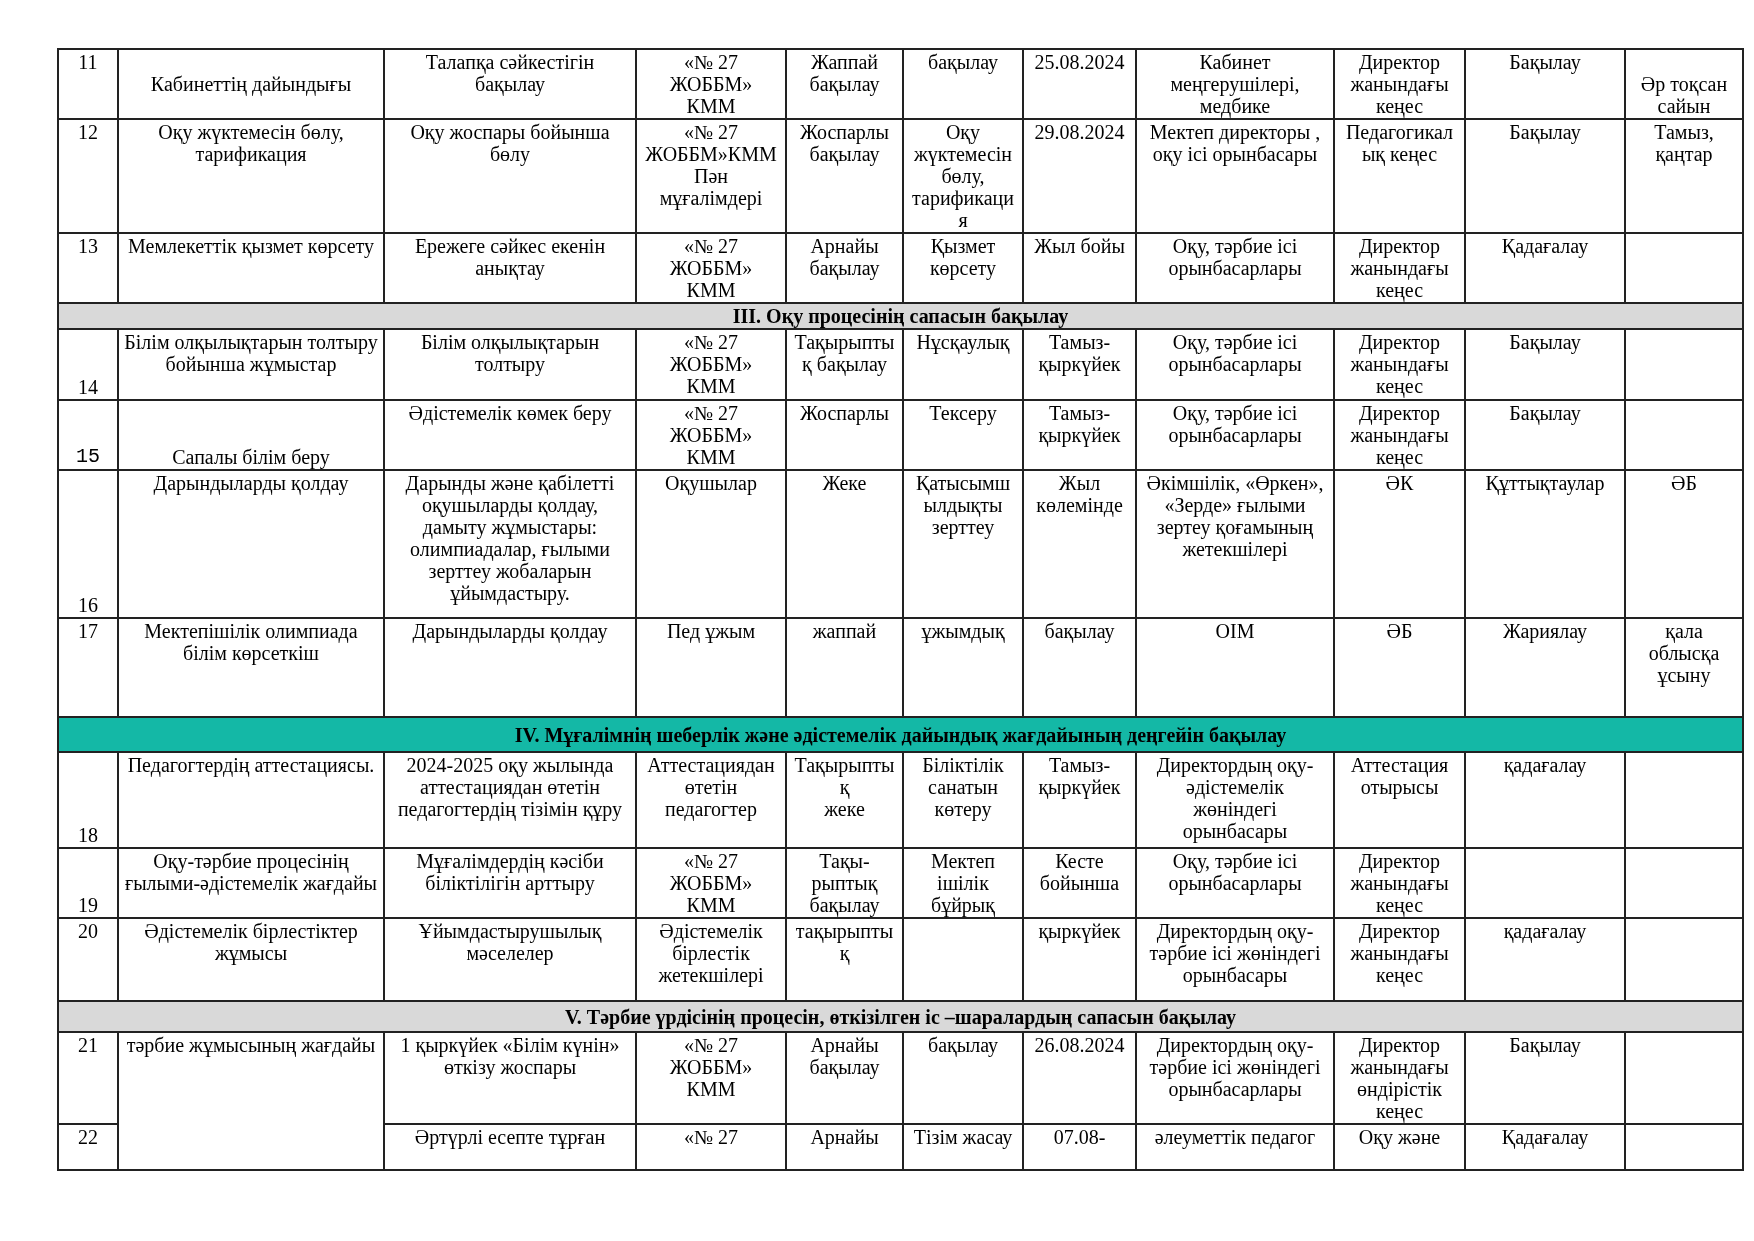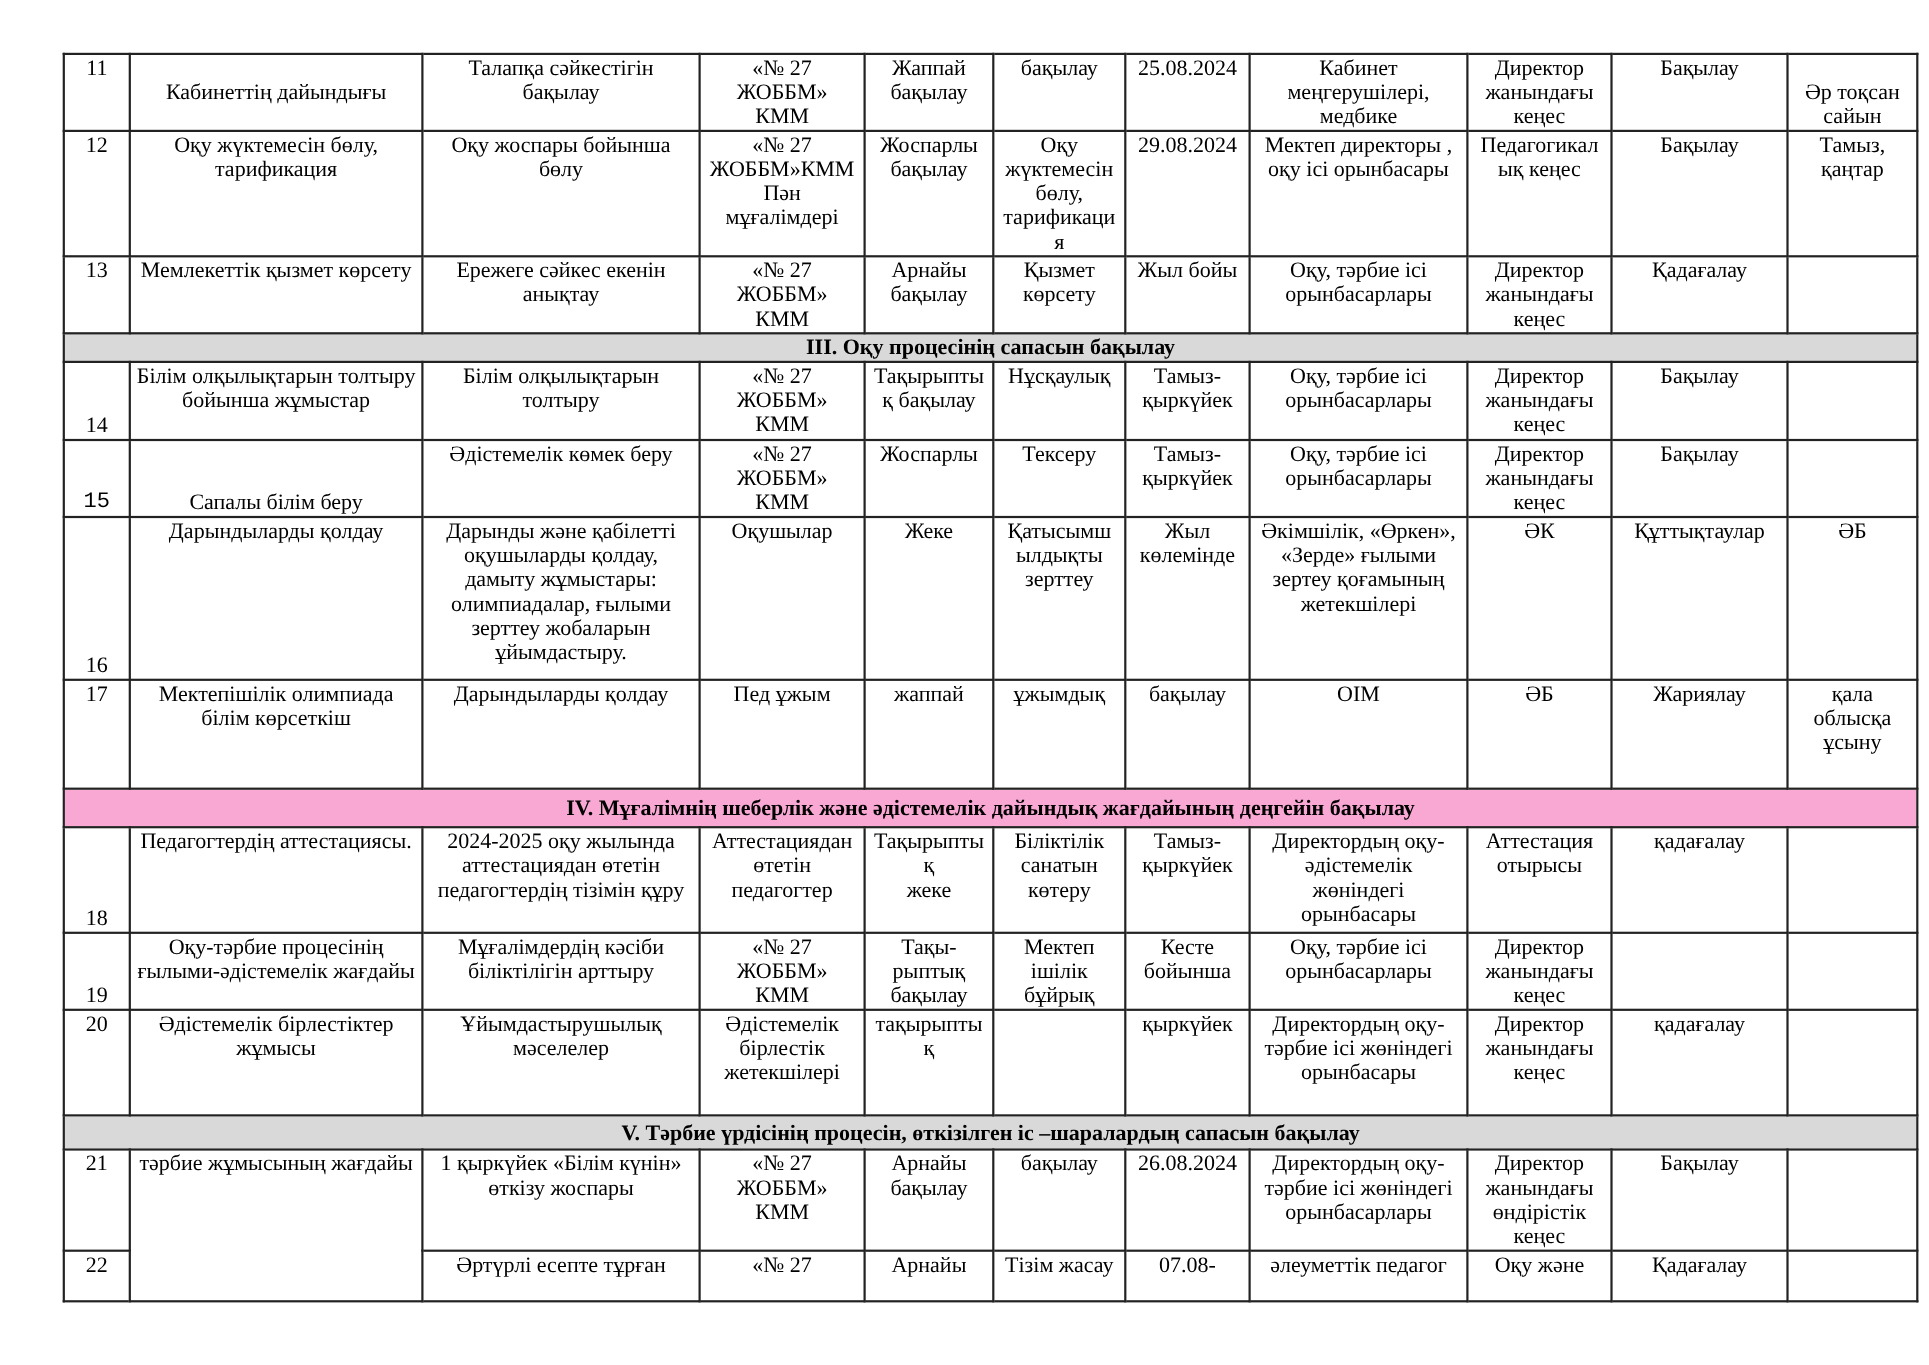--- a/index.html
+++ b/index.html
@@ -195,21 +195,21 @@
           <td>ұжымдық</td>
           <td>бақылау</td>
           <td>ОІМ</td>
           <td>ӘБ</td>
           <td>Жариялау</td>
           <td>қала
 облысқа
 ұсыну</td>
         </tr>
         <tr class="section-row" style="height: 35px;">
-          <td colspan="11" style="background: #f9a8d4;">IV. Мұғалімнің шеберлік және әдістемелік дайындық жағдайының деңгейін бақылау</td>
+          <td colspan="11" style="background: #14b8a6;">IV. Мұғалімнің шеберлік және әдістемелік дайындық жағдайының деңгейін бақылау</td>
         </tr>
         <tr style="height: 96px;">
           <td style="vertical-align: bottom;">18</td>
           <td>Педагогтердің аттестациясы.</td>
           <td>2024-2025 оқу жылында
 аттестациядан өтетін
 педагогтердің тізімін құру</td>
           <td>Аттестациядан
 өтетін
 педагогтер</td>
@@ -248,21 +248,21 @@
           <td>Кесте
 бойынша</td>
           <td>Оқу, тәрбие ісі
 орынбасарлары</td>
           <td>Директор
 жанындағы
 кеңес</td>
           <td></td>
           <td></td>
         </tr>
-        <tr style="height: 96px;">
+        <tr style="height: 83px;">
           <td>20</td>
           <td>Әдістемелік бірлестіктер
 жұмысы</td>
           <td>Ұйымдастырушылық
 мәселелер</td>
           <td>Әдістемелік
 бірлестік
 жетекшілері</td>
           <td>тақырыпты
 қ</td>

